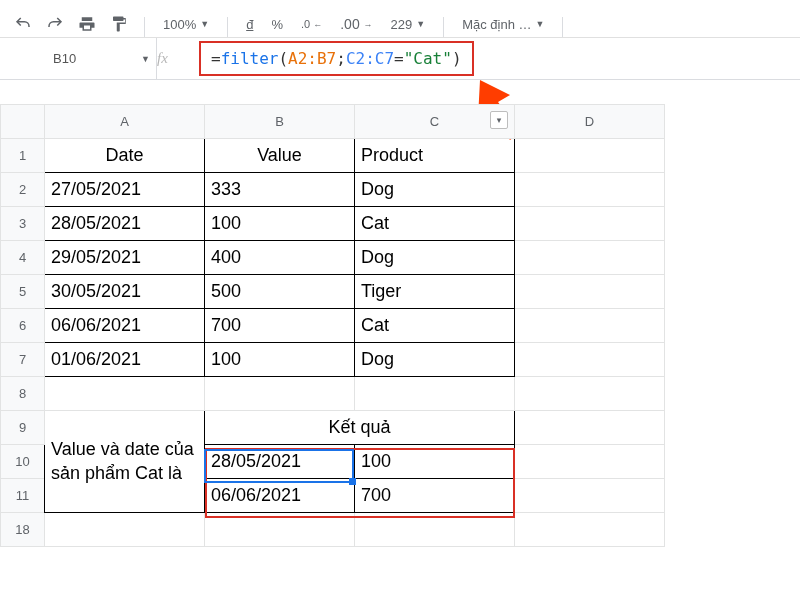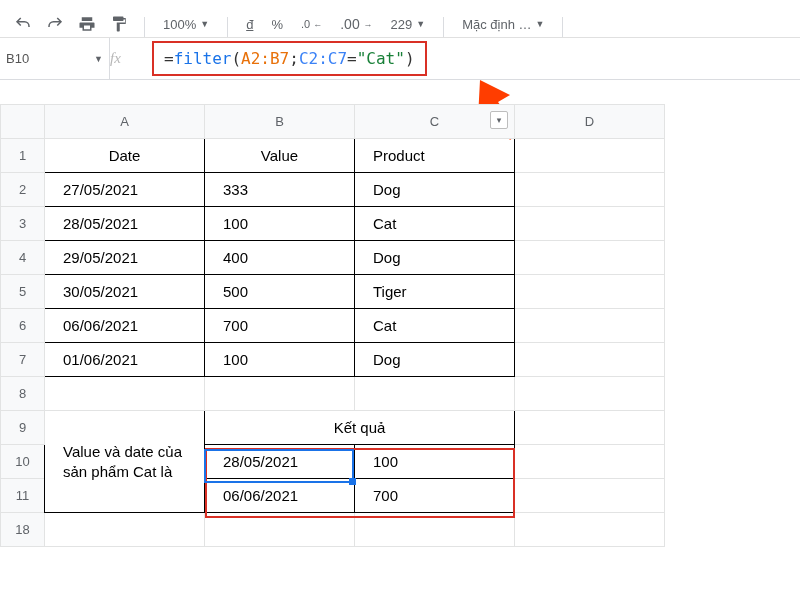--- a/index.html
+++ b/index.html
@@ -50,20 +50,21 @@
   }
   .namebox {
     width: 110px;
     height: 100%;
     display: flex;
     align-items: center;
     justify-content: space-between;
     padding: 0 6px;
     border-right: 1px solid #dadce0;
     color: #555;
+    margin-left: 47px;
   }
   .fx-label {
     width: 42px;
     text-align: left;
     color: #b7b7b7;
     font-style: italic;
     font-family: "Times New Roman", serif;
     font-size: 15px;
   }
   .formula-box {
@@ -112,22 +113,22 @@
     font-size: 13px;
   }
   .sheet .rowhdr { width: 44px; }
   .sheet .colhdr { height: 30px; }
   .col-A { width: 160px; }
   .col-B { width: 150px; }
   .col-C { width: 160px; }
   .col-D { width: 150px; }
 
   .datacell {
-    padding: 0 18px;
-    font-size: 15px;
+    padding: 0 6px;
+    font-size: 18px;
     color: #000;
   }
   .bordered { border: 1px solid #000 !important; }
   .center { text-align: center; }
   .right { }
   .left { text-align: left; }
 
   .filter-chip {
     position: absolute;
     top: 6px;

